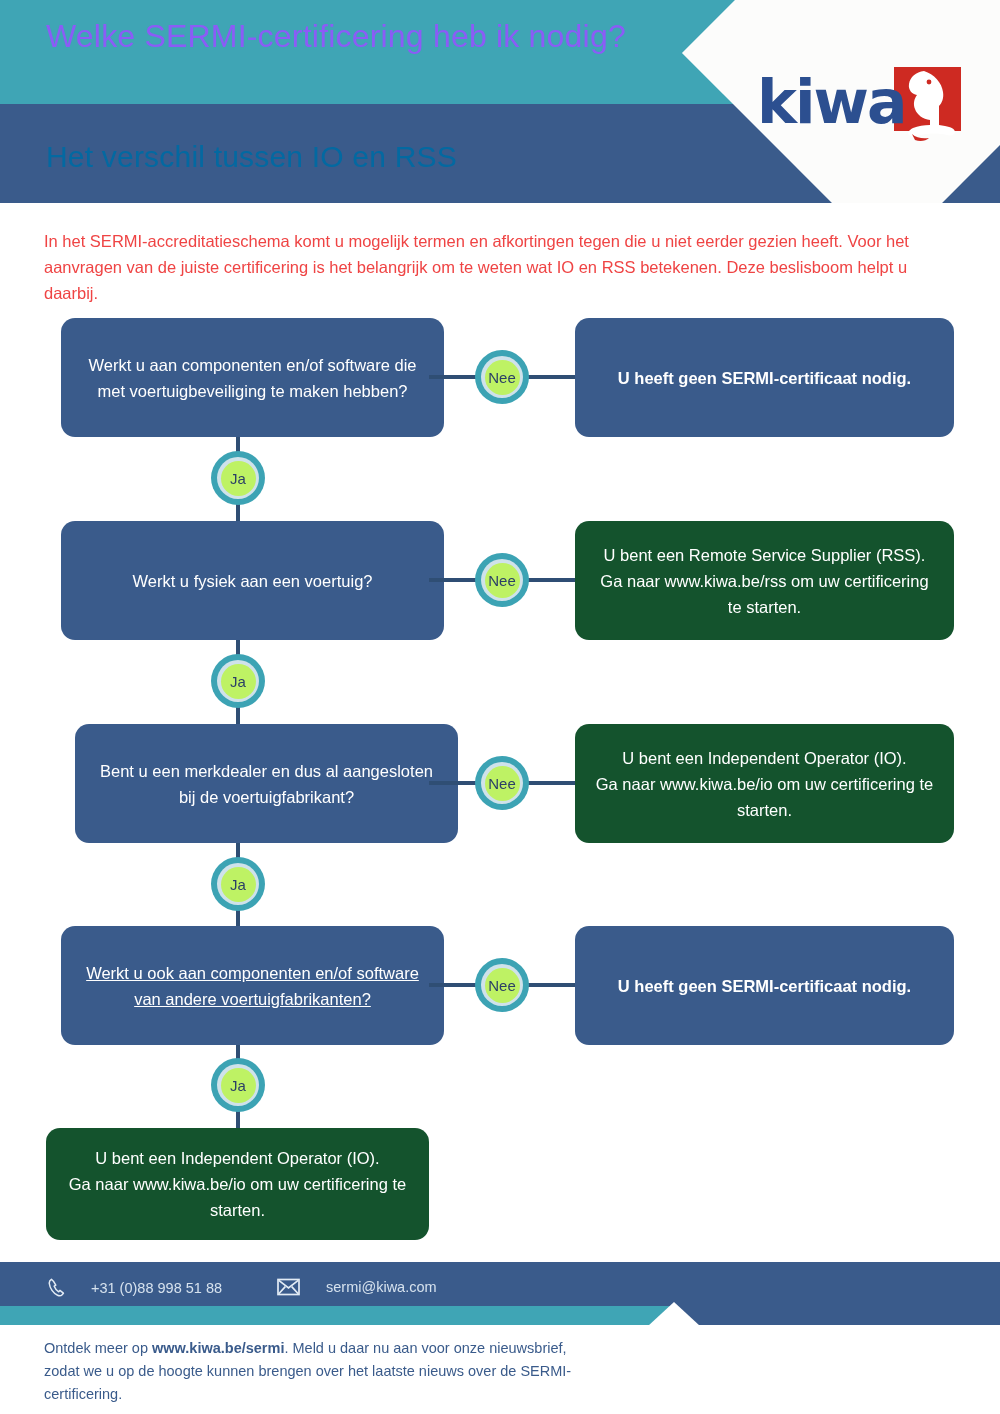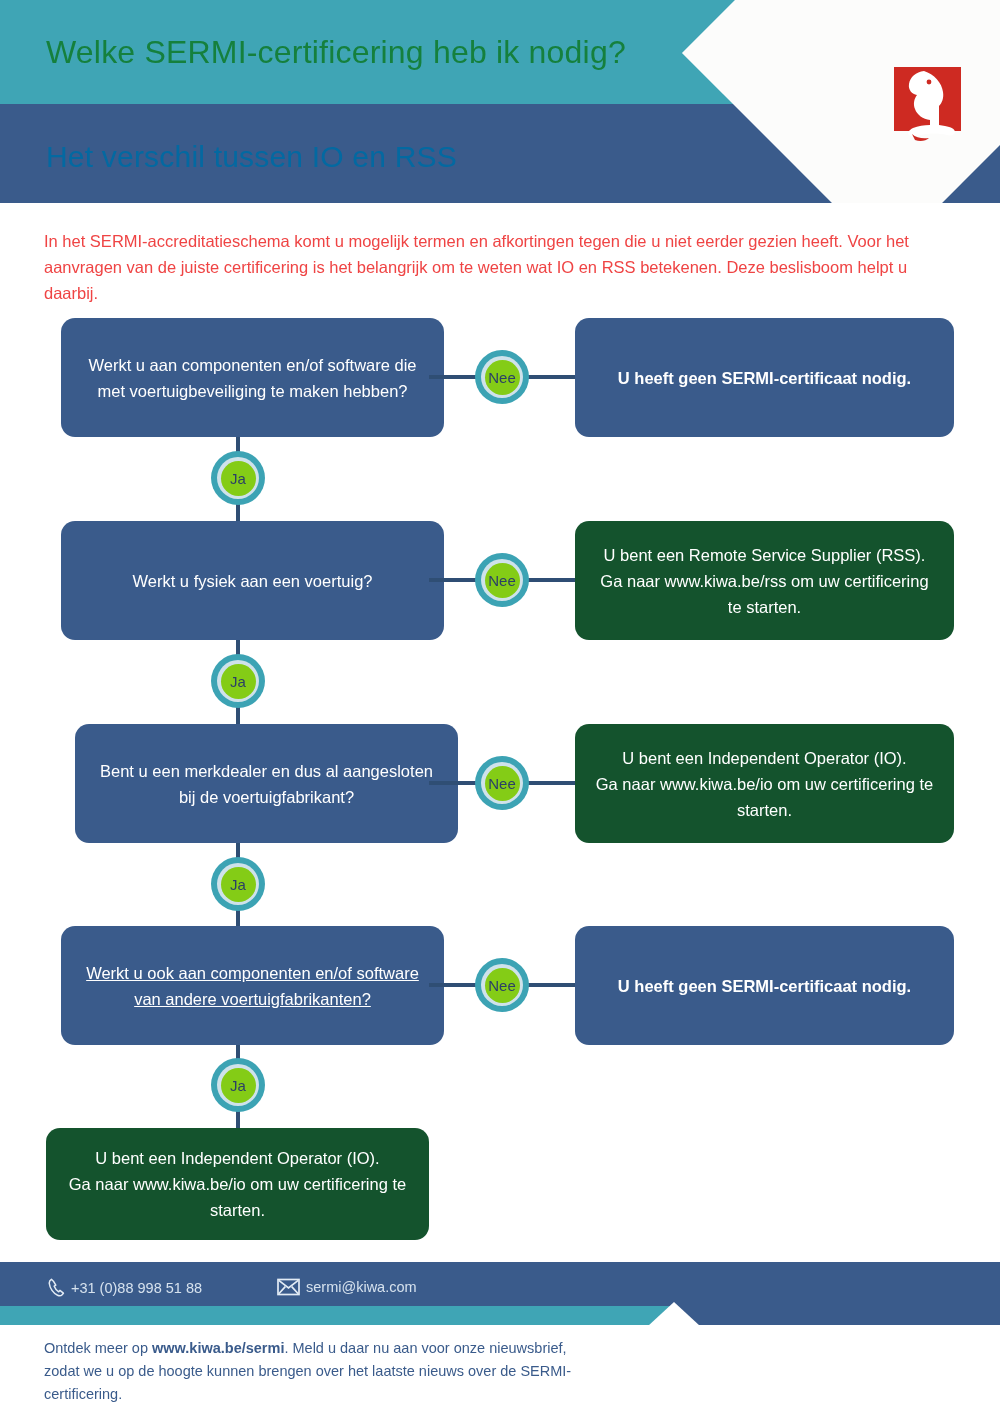--- a/index.html
+++ b/index.html
@@ -43,25 +43,25 @@
   
   .logo-diamond {
     position: absolute;
     left: 742px; top: -92px;
     width: 290px; height: 290px;
     background: #FCFCFB;
     transform: rotate(45deg);
   }
   .title-main {
     position: absolute;
-    left: 46px; top: 34px;
+    left: 46px; top: 18px;
     font-size: 32px;
     font-weight: 400;
     letter-spacing: 0.2px;
-    color: #15803d;
+    color: #8b5cf6;
     white-space: nowrap;
   }
   .title-sub {
     position: absolute;
     left: 46px; top: 140px;
     font-size: 30px;
     font-weight: 400;
     letter-spacing: 0.2px;
     color: #0369a1;
     white-space: nowrap;
@@ -145,21 +145,21 @@
     width: 42px; height: 42px;
     border-radius: 50%;
     background: #CFE2EA;
     display: flex;
     align-items: center;
     justify-content: center;
   }
   .badge-core {
     width: 35px; height: 35px;
     border-radius: 50%;
-    background: #84cc16;
+    background: #bef264;
     display: flex;
     align-items: center;
     justify-content: center;
     font-size: 15px;
     color: #2B3F66;
     line-height: 1;
   }
 
   
   .footer-blue {
@@ -187,21 +187,21 @@
     border-left: 26px solid transparent;
     border-right: 26px solid transparent;
     border-bottom: 24px solid #FFFFFF;
     z-index: 3;
   }
   .contact-row {
     position: absolute;
     left: 48px; top: 1278px;
     display: flex;
     align-items: center;
-    gap: 6px;
+    gap: 26px;
     color: #D6E2EE;
     font-size: 14.5px;
     z-index: 4;
   }
   .contact-row.mail { left: 277px; }
   .contact-icon { display: flex; align-items: center; }
 
   .closing {
     position: absolute;
     left: 44px; top: 1337px;
@@ -226,20 +226,21 @@
     <div class="title-sub">Het verschil tussen IO en RSS</div>
 
     <div class="kiwa-logo">
       <div class="kiwa-redbox"></div>
       <svg class="kiwa-marmot" width="104" height="88" viewBox="0 0 104 88">
         <path d="M55 12 C47 13 41 18 40 25 C39 31 43 35 48 36 C45 40 44 45 46 50 C48 56 54 60 61 61 L61 66 C55 66 49 67 44 69 C40 71 38 74 40 76 C42 78 47 77 52 76 C60 74 70 74 78 76 C82 77 86 76 86 73 C86 70 82 68 76 67 L70 66 L70 47 C73 44 75 39 74 33 C73 24 65 15 55 12 Z" fill="#FFFFFF"></path>
         <path d="M56 15 C49 16 44 20 43 26 C42 31 46 34 51 35 C48 39 47 44 49 48 C51 54 57 57 63 58 L63 64 C57 64 51 65 47 67 C44 69 43 71 45 72 C47 74 51 73 55 72 C62 70 71 70 78 72 C81 73 84 72 84 70 C84 68 81 67 76 66 L71 65 L71 45 C74 42 76 38 75 32 C74 24 66 17 56 15 Z" fill="#CE2A22" opacity="0.0"></path>
         <circle cx="60" cy="23" r="2.4" fill="#CE2A22"></circle>
         <path d="M43 75 C47 79 54 80 60 79 C57 82 51 83 46 81 Z" fill="#CE2A22"></path>
       </svg>
+      <div class="kiwa-word">kiwa</div>
     </div>
   </div>
 
   <div class="intro">In het SERMI-accreditatieschema komt u mogelijk termen en afkortingen tegen die u niet eerder gezien heeft. Voor het aanvragen van de juiste certificering is het belangrijk om te weten wat IO en RSS betekenen. Deze beslisboom helpt u daarbij.</div>
 
   <div class="flow">
 
     <div class="node question" style="left:46px; top:318px; width:383px; height:119px;">Werkt u aan componenten en/of software die met voertuigbeveiliging te maken hebben?</div>
     <div class="connector-h" style="left:429px; top:375px; width:50px;"></div>
     <div class="connector-h" style="left:525px; top:375px; width:50px;"></div>

